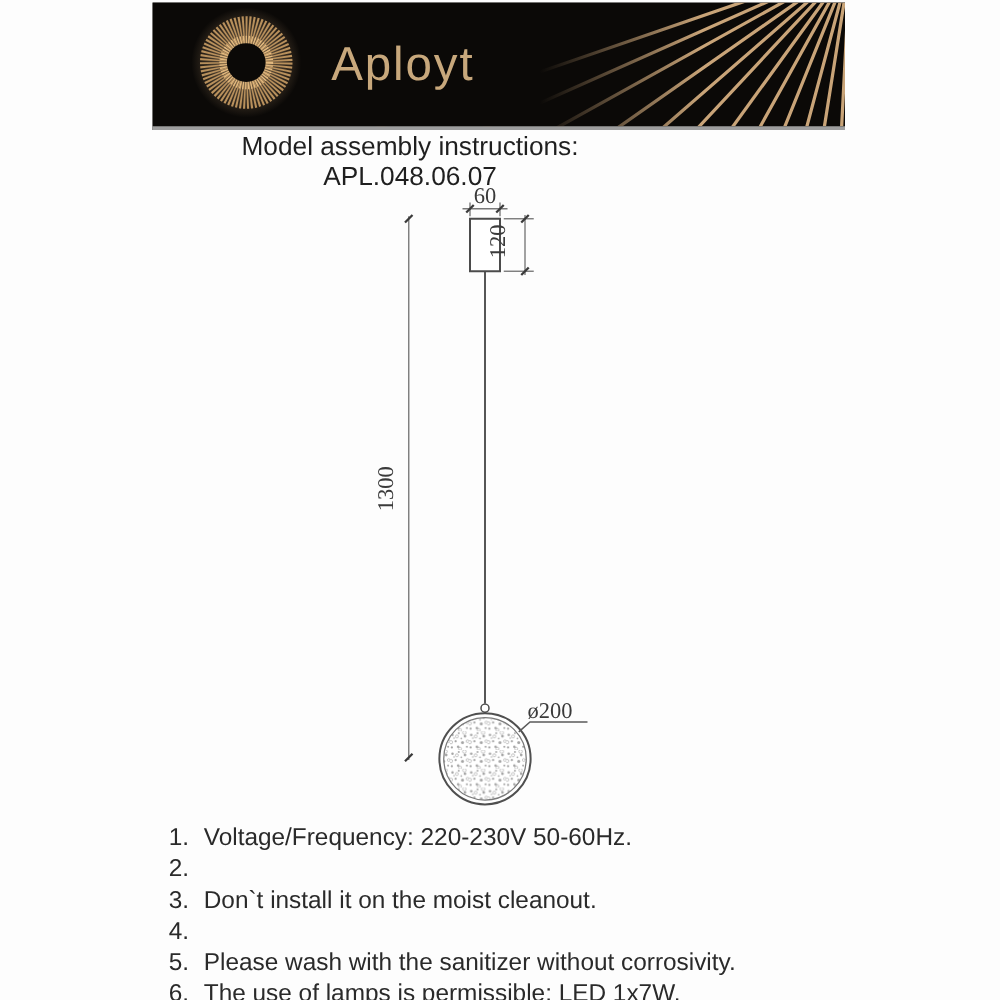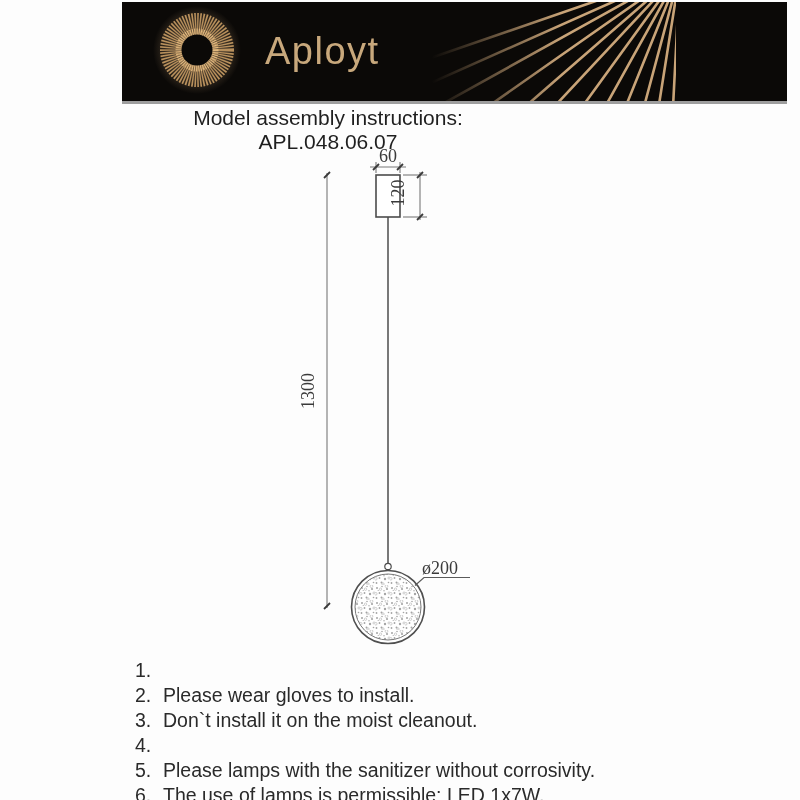--- a/index.html
+++ b/index.html
@@ -2,21 +2,21 @@
 <html><head>
 <meta charset="utf-8">
 <style>
   html,body{margin:0;padding:0;}
   body{
     width:800px;height:800px;position:relative;background:#fdfdfd;
     font-family:"Liberation Sans",sans-serif;overflow:hidden;
   }
   
   .banner{
-    position:absolute;left:122px;top:2px;width:665px;height:99px;
+    position:absolute;left:122px;top:2px;width:554px;height:99px;
     background:#0b0907;border-bottom:3px solid #9e9e9e;overflow:hidden;
   }
   .banner svg{display:block;}
   
   .title-block{
     position:absolute;left:0;top:106px;width:656px;text-align:center;color:#1f1f1f;
   }
   .title-heading{font-size:21px;line-height:24px;}
   .title-model{font-size:21px;line-height:23px;text-align:center;}
   
@@ -156,33 +156,33 @@
 
   <g>
     <path d="M 415 585.5 L 424 577.5 L 470 577.5" fill="none" stroke="#5a5a5a" stroke-width="1.2"></path>
     <text class="dimtext" x="422" y="574" font-size="19">ø200</text>
   </g>
 </svg>
 
 <ol class="instr">
   <li>
     <span class="num">1.</span>
+    <span class="txt">Voltage/Frequency: 220-230V 50-60Hz.</span>
   </li>
   <li>
     <span class="num">2.</span>
-    <span class="txt">Please wear gloves to install.</span>
   </li>
   <li>
     <span class="num">3.</span>
     <span class="txt">Don`t install it on the moist cleanout.</span>
   </li>
   <li>
     <span class="num">4.</span>
   </li>
   <li>
     <span class="num">5.</span>
-    <span class="txt">Please lamps with the sanitizer without corrosivity.</span>
+    <span class="txt">Please wash with the sanitizer without corrosivity.</span>
   </li>
   <li>
     <span class="num">6.</span>
     <span class="txt">The use of lamps is permissible: LED 1x7W.</span>
   </li>
 </ol>
 
 </body></html>

